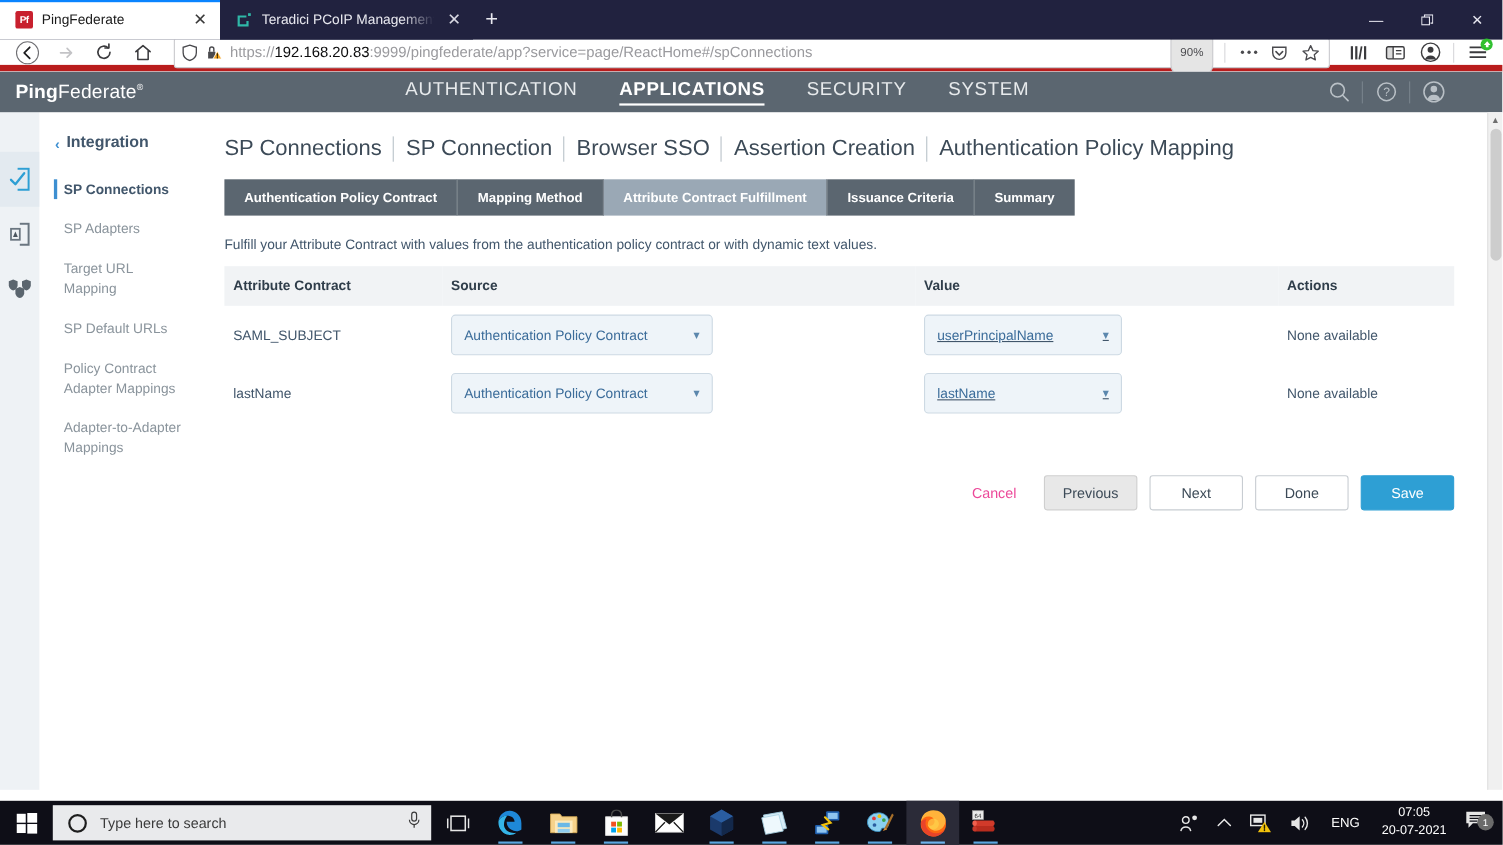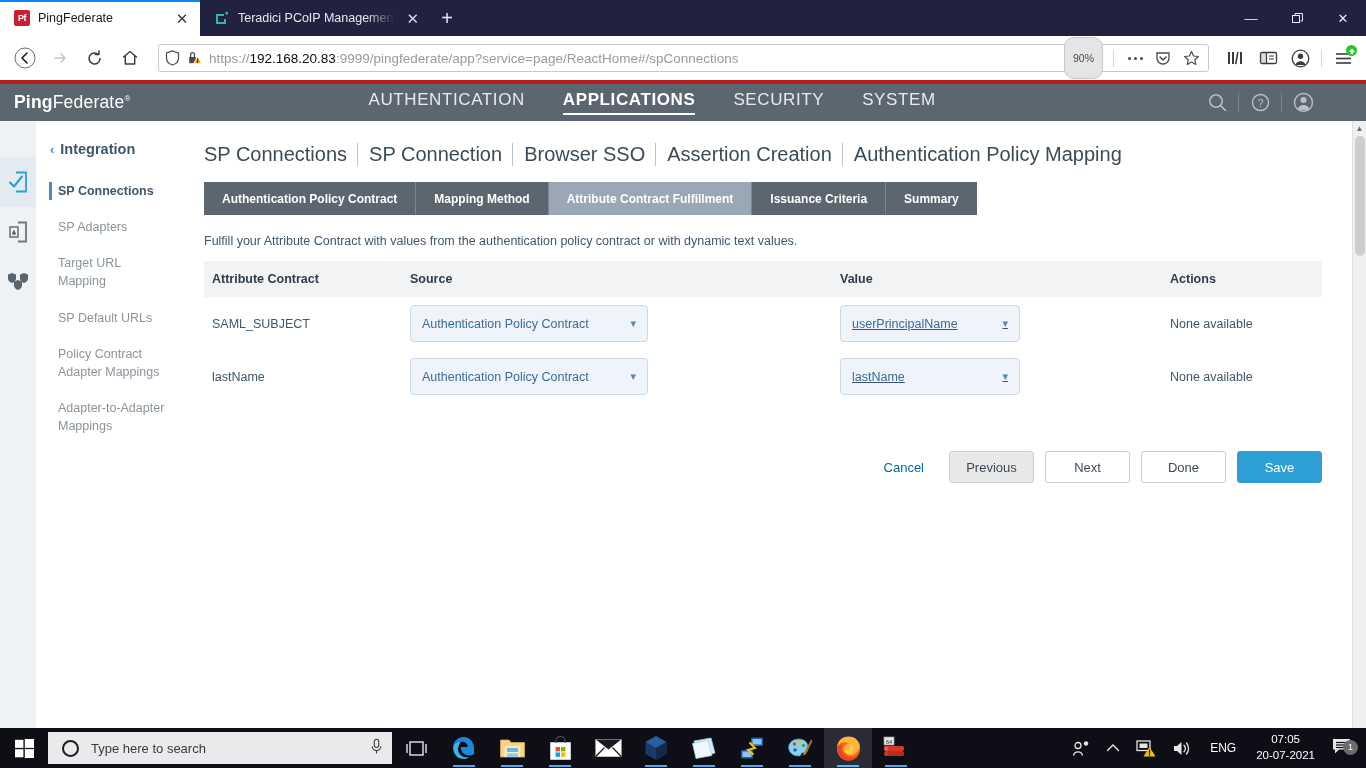--- a/index.html
+++ b/index.html
@@ -51,22 +51,22 @@
     color:#e8e8ef; font-size:20px; font-weight:300; cursor:pointer;
   }
   .wincontrols { margin-left:auto; display:flex; height:36px; }
   .wincontrols div {
     width:46px; height:36px; display:flex; align-items:center; justify-content:center;
     color:#e9e9f2; font-size:13px; cursor:pointer;
   }
 
   
   .navbar {
-    height: 48px; background:#fff; display:flex; align-items:center;
-    padding: 0 8px; gap:2px; border-bottom:4px solid #b91c1c;
+    height: 29px; background:#fff; display:flex; align-items:center;
+    padding: 0 8px; gap:2px; border-bottom:6px solid #b91c1c;
   }
   .navbtn {
     width:33px; height:30px; display:flex; align-items:center; justify-content:center;
     color:#3b3b3e; cursor:pointer; border-radius:3px;
   }
   .navbtn.back { color:#1c1c1e; }
   .navbtn.fwd { color:#c3c3c6; }
   .urlbar {
     flex:1 1 auto; height:28px; margin: 0 6px 0 10px;
     border:1px solid #c9c9cd; border-radius:3px; background:#fff;
@@ -179,21 +179,21 @@
   .select .lbl { font-size:12.5px; color:#3b6c9a; }
   .select .caret { color:#5b87ad; font-size:11px; margin-left:10px; }
   .sel-source { width:238px; }
   .sel-value  { width:180px;text-decoration:underline; }
 
   .btnrow {
     display:flex; align-items:center; justify-content:flex-end; gap:11px;
     width:1118px; margin-top:48px;
   }
   .linkbtn {
-    color:#0369a1; font-size:13px; background:none; border:none; cursor:pointer;
+    color:#ec4899; font-size:13px; background:none; border:none; cursor:pointer;
     padding: 8px 14px; font-family:inherit;
   }
   .btn {
     min-width:85px; height:32px; border-radius:3px; font-size:13px; cursor:pointer;
     display:flex; align-items:center; justify-content:center; font-family:inherit;
   }
   .btn.grey { background:#e8e8e8; border:1px solid #cfcfcf; color:#3c4a57; }
   .btn.white { background:#fff; border:1px solid #c8cdd2; color:#3c4a57; }
   .btn.blue { background:#2e9fd4; border:1px solid #2e9fd4; color:#fff; }
 

